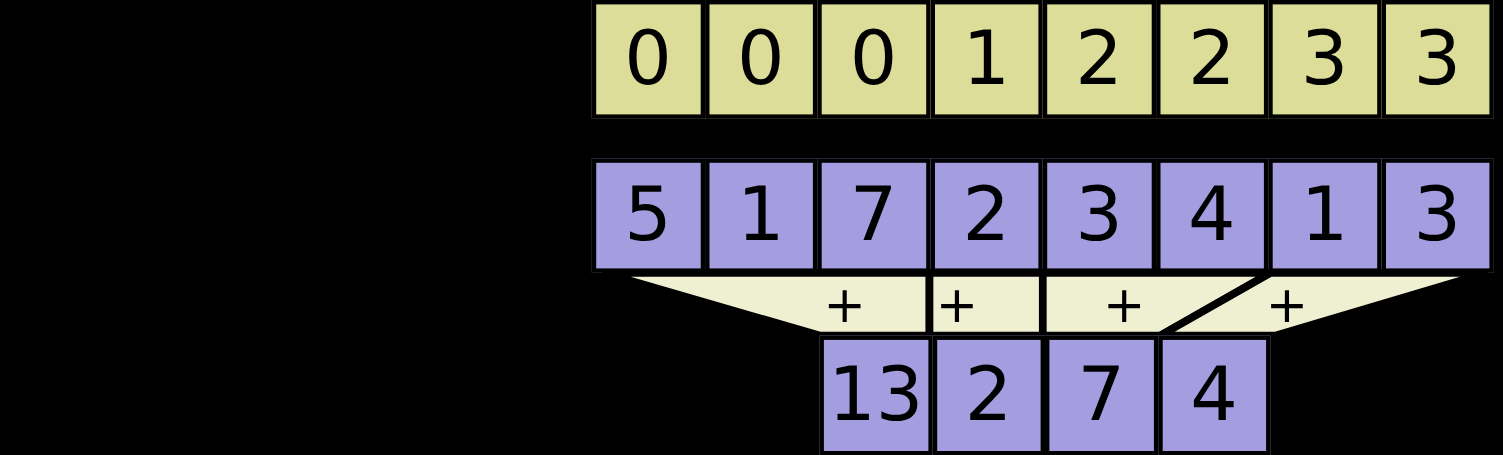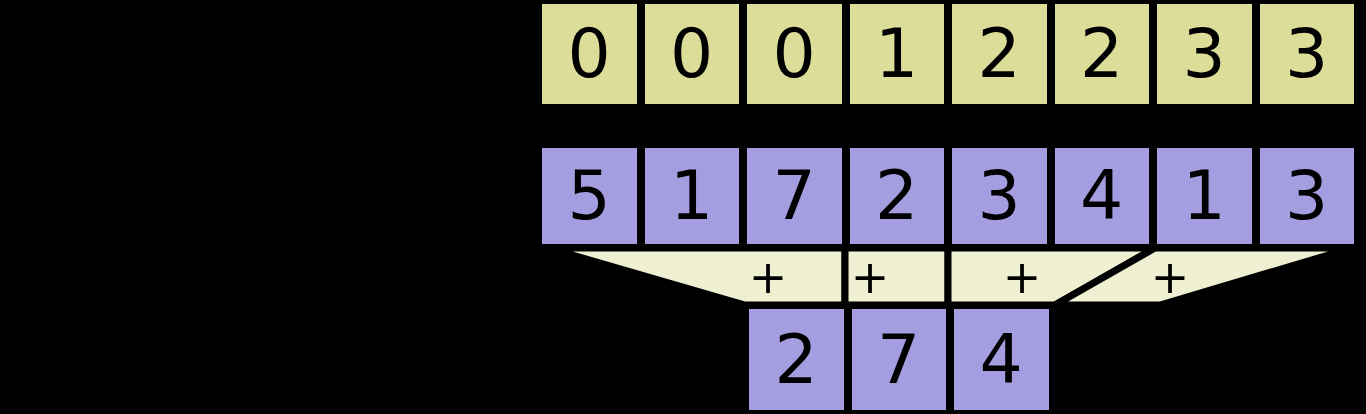--- a/index.html
+++ b/index.html
@@ -137,18 +137,19 @@
       <polygon points="1155,4 1352,4 1160,61 1055,61" fill="#efefd2" stroke="#000000" stroke-width="7"></polygon>
     </svg>
   </div>
 
   <div class="plus-sign" style="left:748px;">+</div>
   <div class="plus-sign" style="left:850px;">+</div>
   <div class="plus-sign" style="left:1002px;">+</div>
   <div class="plus-sign" style="left:1150px;">+</div>
 
   <div class="row" id="output-values-row">
+    <div class="cell">13</div>
     <div class="cell">2</div>
     <div class="cell">7</div>
     <div class="cell">4</div>
   </div>
 
 </div>
 
 </body></html>

